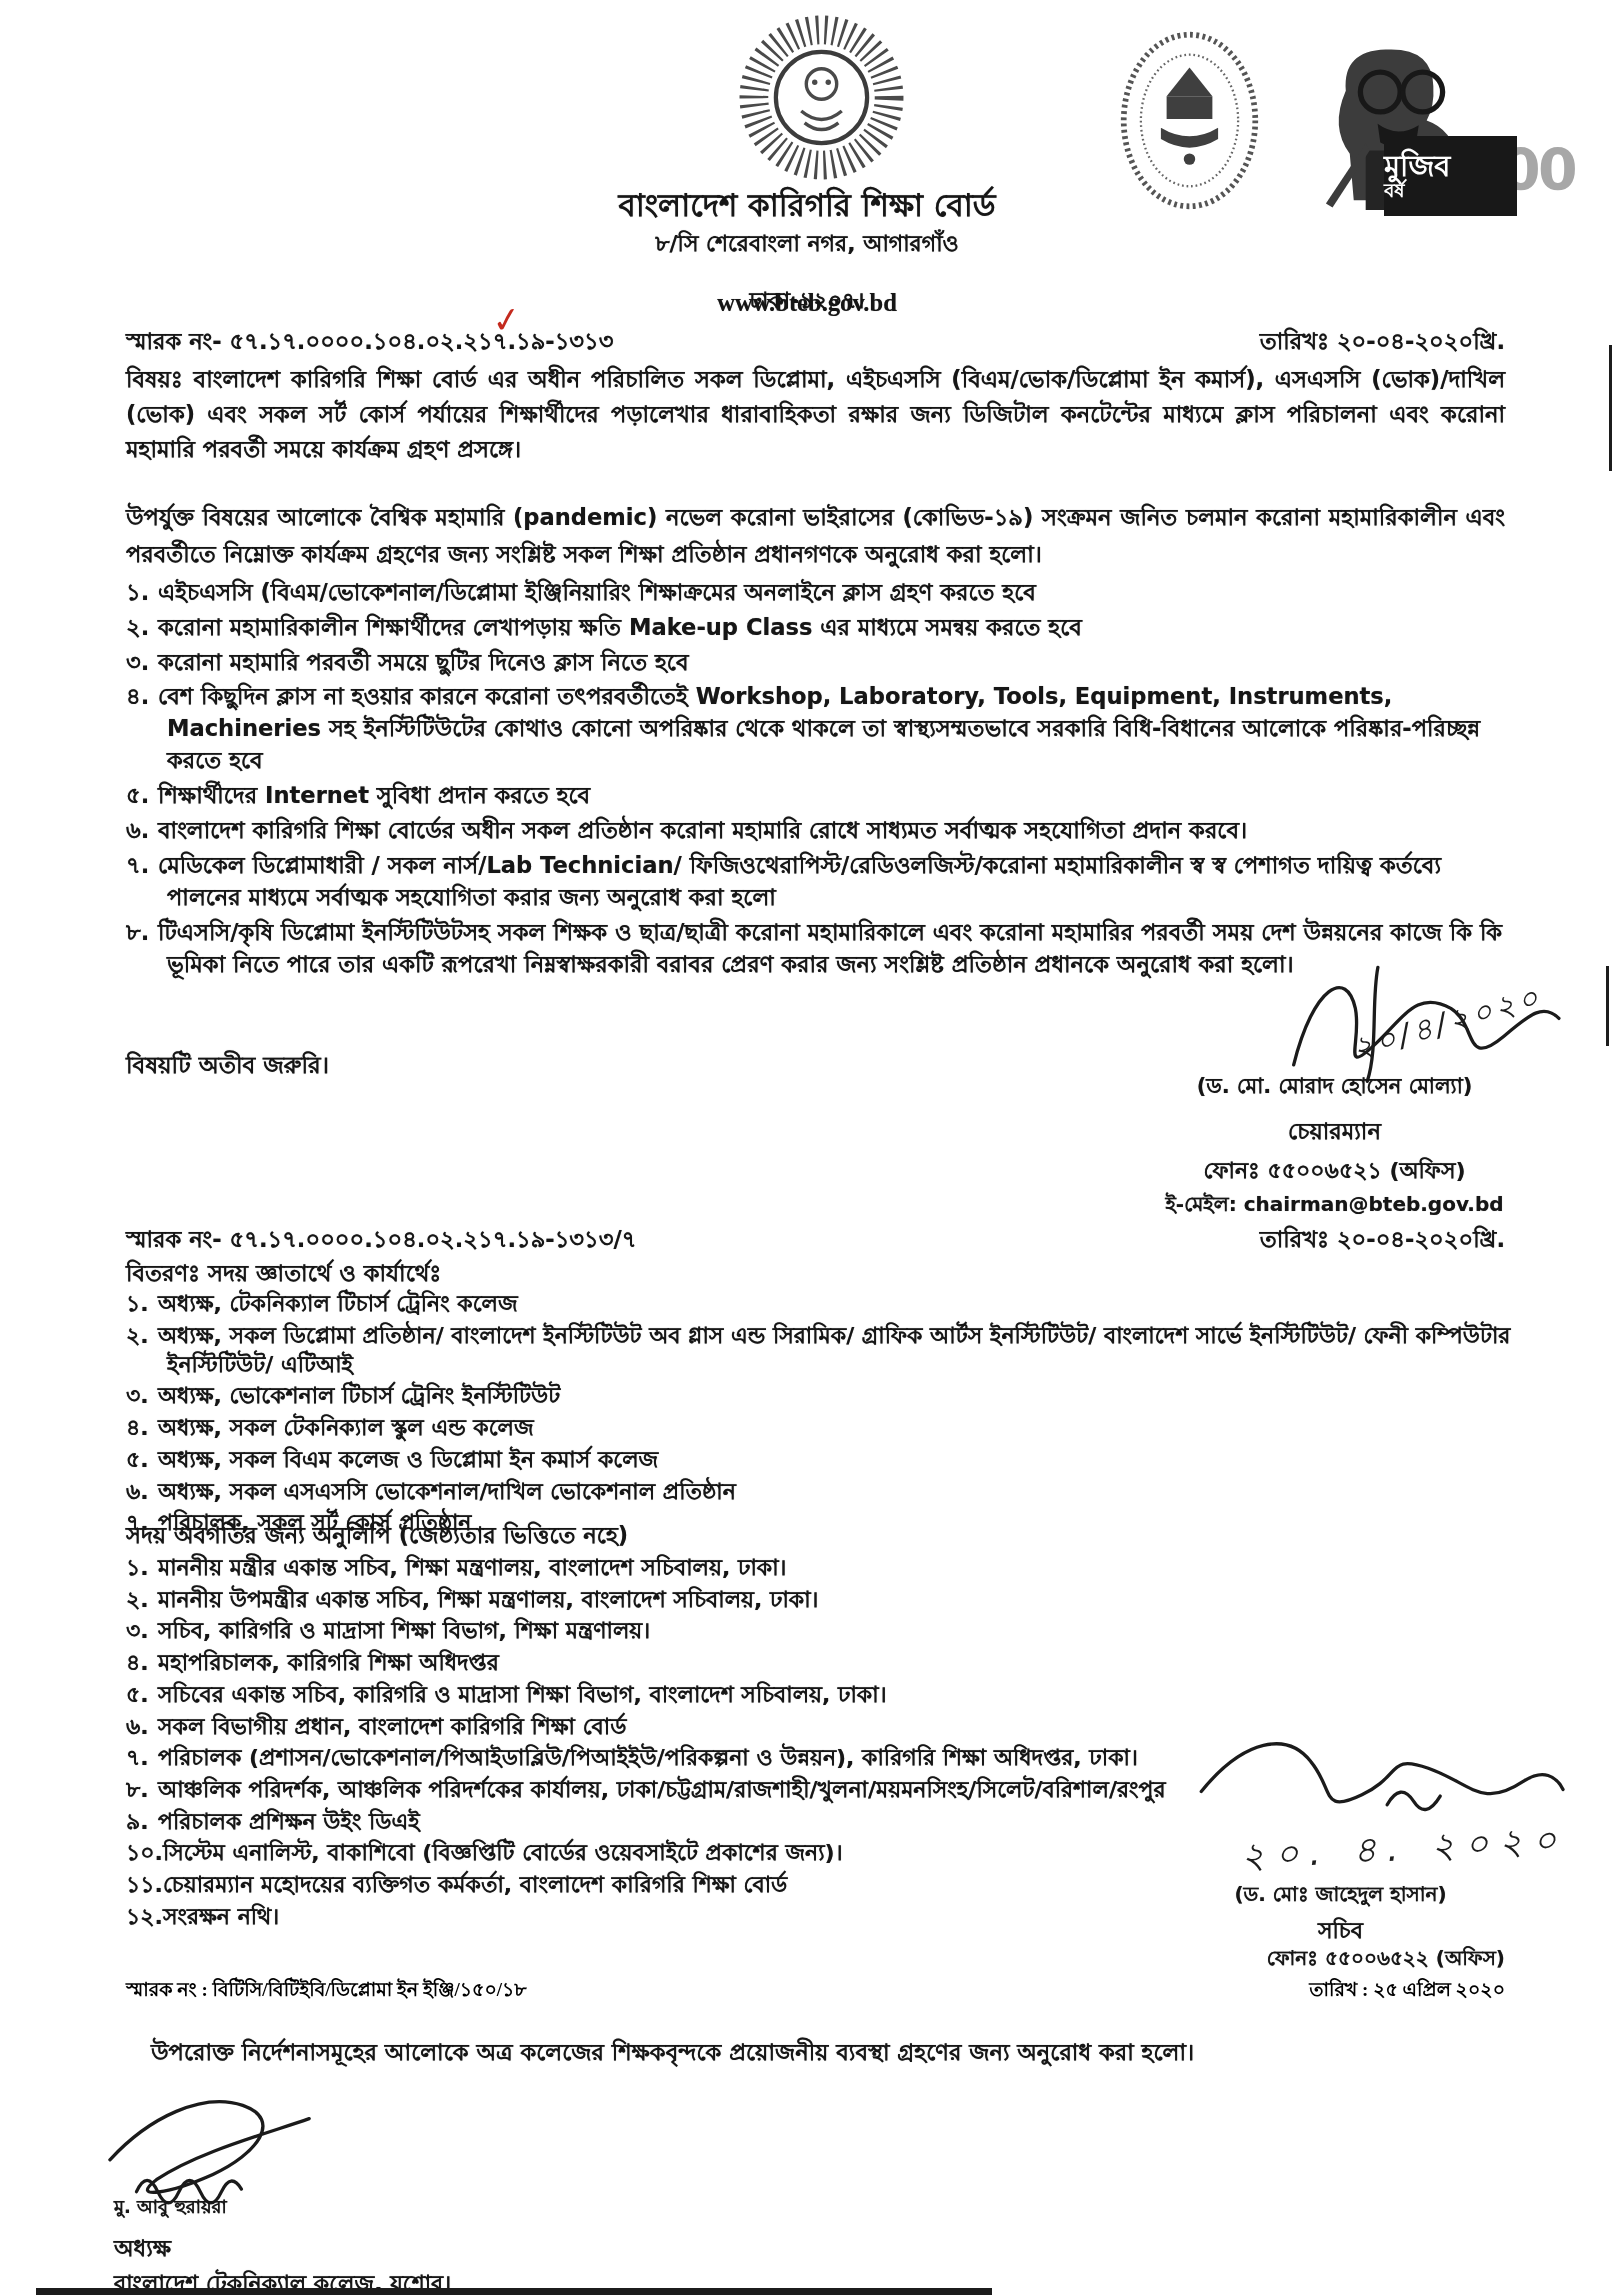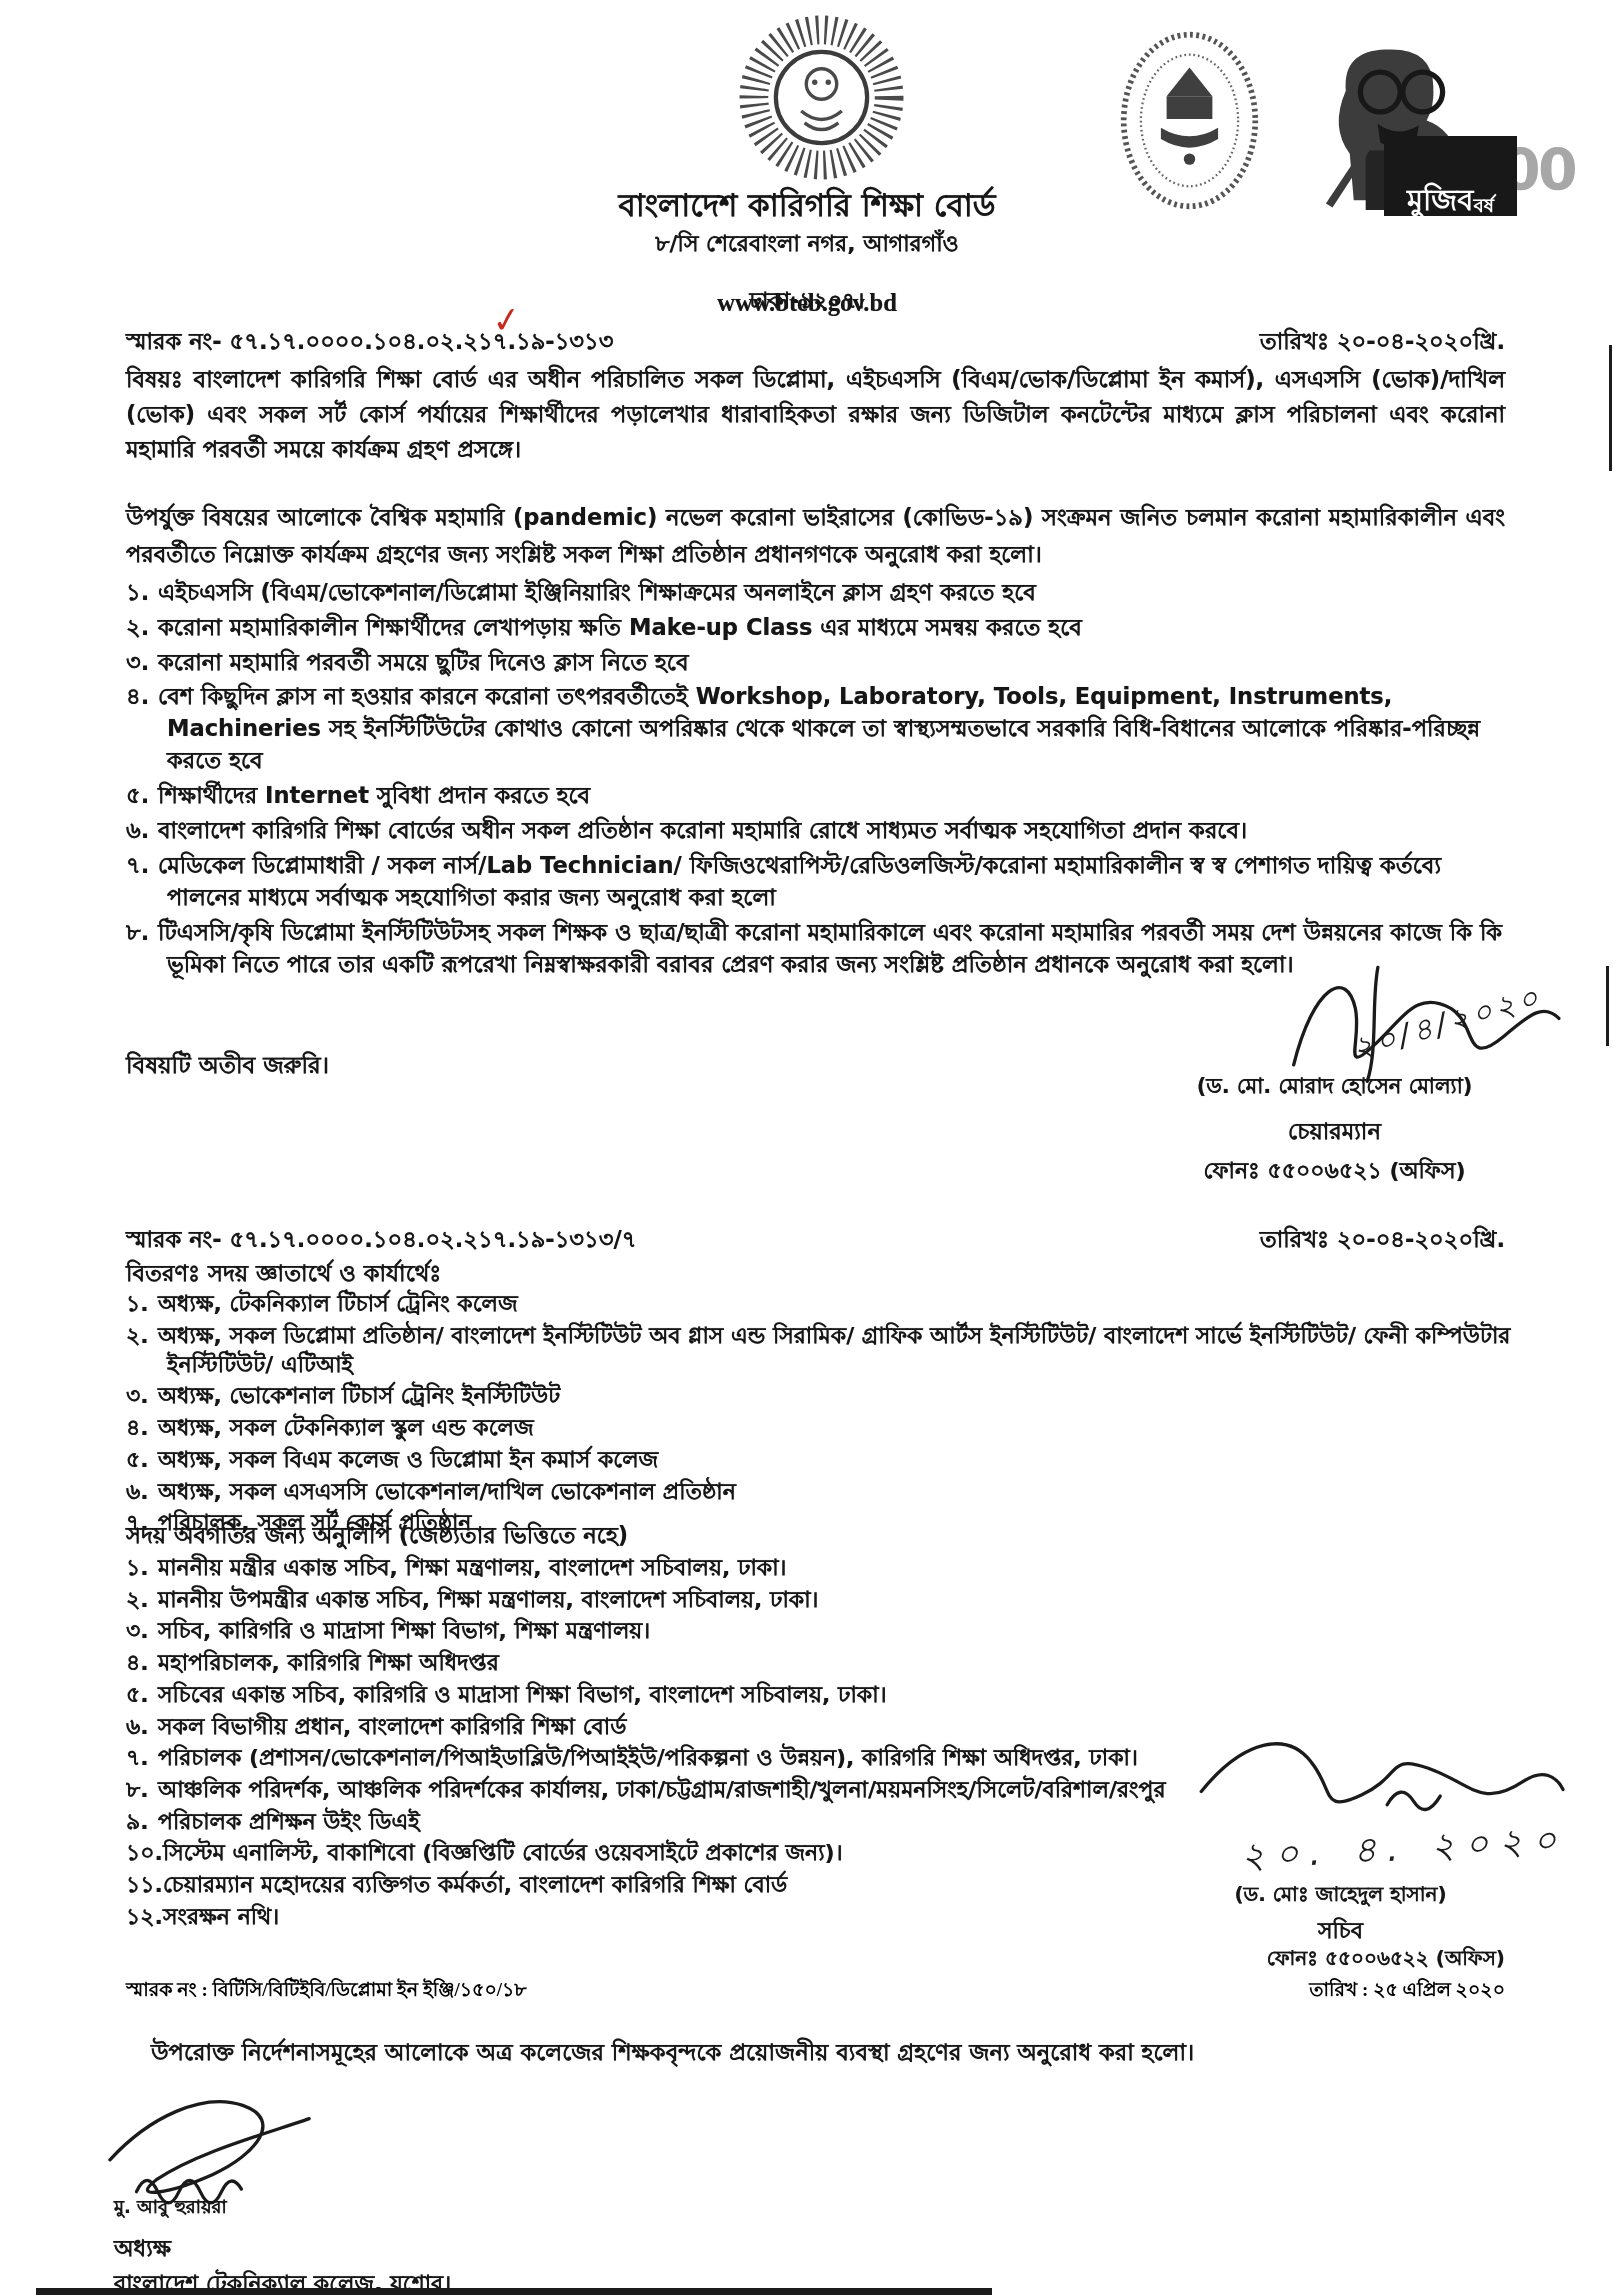--- a/index.html
+++ b/index.html
@@ -13,21 +13,21 @@
   .row-between{position:absolute;left:126px;right:109px;display:flex;justify-content:space-between;align-items:center;}
   .para{position:absolute;left:126px;width:1379px;text-align:justify;font-size:22.6px;line-height:1.55;}
   .list{position:absolute;left:126px;width:1390px;font-size:22px;line-height:1.32;}
   .li{padding-left:41px;text-indent:-41px;margin-bottom:2.7px;}
   .li .num{display:inline-block;min-width:32px;text-indent:0;}
   .scan{text-shadow:0 0 0.7px rgba(0,0,0,.55);}
   .hand{font-style:italic;font-weight:400;color:#1d1d1d;}
   .sig path{fill:none;stroke:#1b1b1b;stroke-width:5;stroke-linecap:round;}
   .crisp{font-weight:600;text-shadow:none;color:#000;font-family:"Liberation Serif","DejaVu Serif",serif;}
   .mujib-box{position:absolute;left:78px;top:105px;width:133px;height:80px;background:#181818;color:#fff;
-    display:flex;flex-direction:row;align-items:flex-end;justify-content:center;line-height:1.05;}
+    display:flex;flex-direction:column;align-items:flex-start;justify-content:center;line-height:1.05;}
   .mujib-ghost{position:absolute;left:158px;top:106px;font-size:57px;color:#8a8a8a;font-weight:700;letter-spacing:-2.7px;opacity:.75;}
   .artifact{background:#1c1c1c;}
 </style>
 </head>
 <body>
 
 <div class="page">
 
   <svg class="abs" style="left:737px;top:12px;" width="169" height="171" viewBox="0 0 100 100">
     <circle cx="50" cy="50" r="40" fill="none" stroke="#4a4a4a" stroke-width="17" stroke-dasharray="1.6 3.4"></circle>
@@ -93,20 +93,21 @@
   <div class="abs scan" style="left:126px;top:1047px;font-size:23px;">বিষয়টি অতীব জরুরি।</div>
 
   <svg class="sig abs" style="left:1277px;top:962px;" width="292" height="126" viewBox="0 0 440 190">
     <path d="M25 155 C55 35, 105 10, 118 70 C128 120, 95 175, 150 122 C192 82, 212 42, 262 70 C302 95, 282 162, 342 112 C382 78, 402 62, 425 85"></path>
     <path d="M152 8 C142 60, 152 130, 136 180"></path>
   </svg>
   <div class="abs hand" style="left:1350px;top:999px;font-size:30.5px;transform:rotate(-16deg);letter-spacing:4px;">২০/৪/২০২০</div>
   <div class="abs scan" style="left:1102px;top:1070px;width:465px;text-align:center;font-size:21px;">(ড. মো. মোরাদ হোসেন মোল্যা)</div>
   <div class="abs scan" style="left:1102px;top:1114px;width:465px;text-align:center;font-size:22.6px;">চেয়ারম্যান</div>
   <div class="abs scan" style="left:1102px;top:1153px;width:465px;text-align:center;font-size:22px;">ফোনঃ ৫৫০০৬৫২১ (অফিস)</div>
+  <div class="abs scan" style="left:1102px;top:1189px;width:465px;text-align:center;font-size:20px;">ই-মেইল: chairman@bteb.gov.bd</div>
 
   <div class="row-between scan" style="top:1222px;font-size:22.6px;">
     <span>স্মারক নং- ৫৭.১৭.০০০০.১০৪.০২.২১৭.১৯-১৩১৩/৭</span>
     <span>তারিখঃ ২০-০৪-২০২০খ্রি.</span>
   </div>
 
   <div class="abs scan" style="left:126px;top:1256px;font-size:22.6px;">বিতরণঃ সদয় জ্ঞাতার্থে ও কার্যার্থেঃ</div>
   <div class="list scan" style="top:1289px;">
     <div class="li"><span class="num">১.</span><span>অধ্যক্ষ, টেকনিক্যাল টিচার্স ট্রেনিং কলেজ</span></div>
     <div class="li"><span class="num">২.</span><span>অধ্যক্ষ, সকল ডিপ্লোমা প্রতিষ্ঠান/ বাংলাদেশ ইনস্টিটিউট অব গ্লাস এন্ড সিরামিক/ গ্রাফিক আর্টস ইনস্টিটিউট/ বাংলাদেশ সার্ভে ইনস্টিটিউট/ ফেনী কম্পিউটার ইনস্টিটিউট/ এটিআই</span></div>

